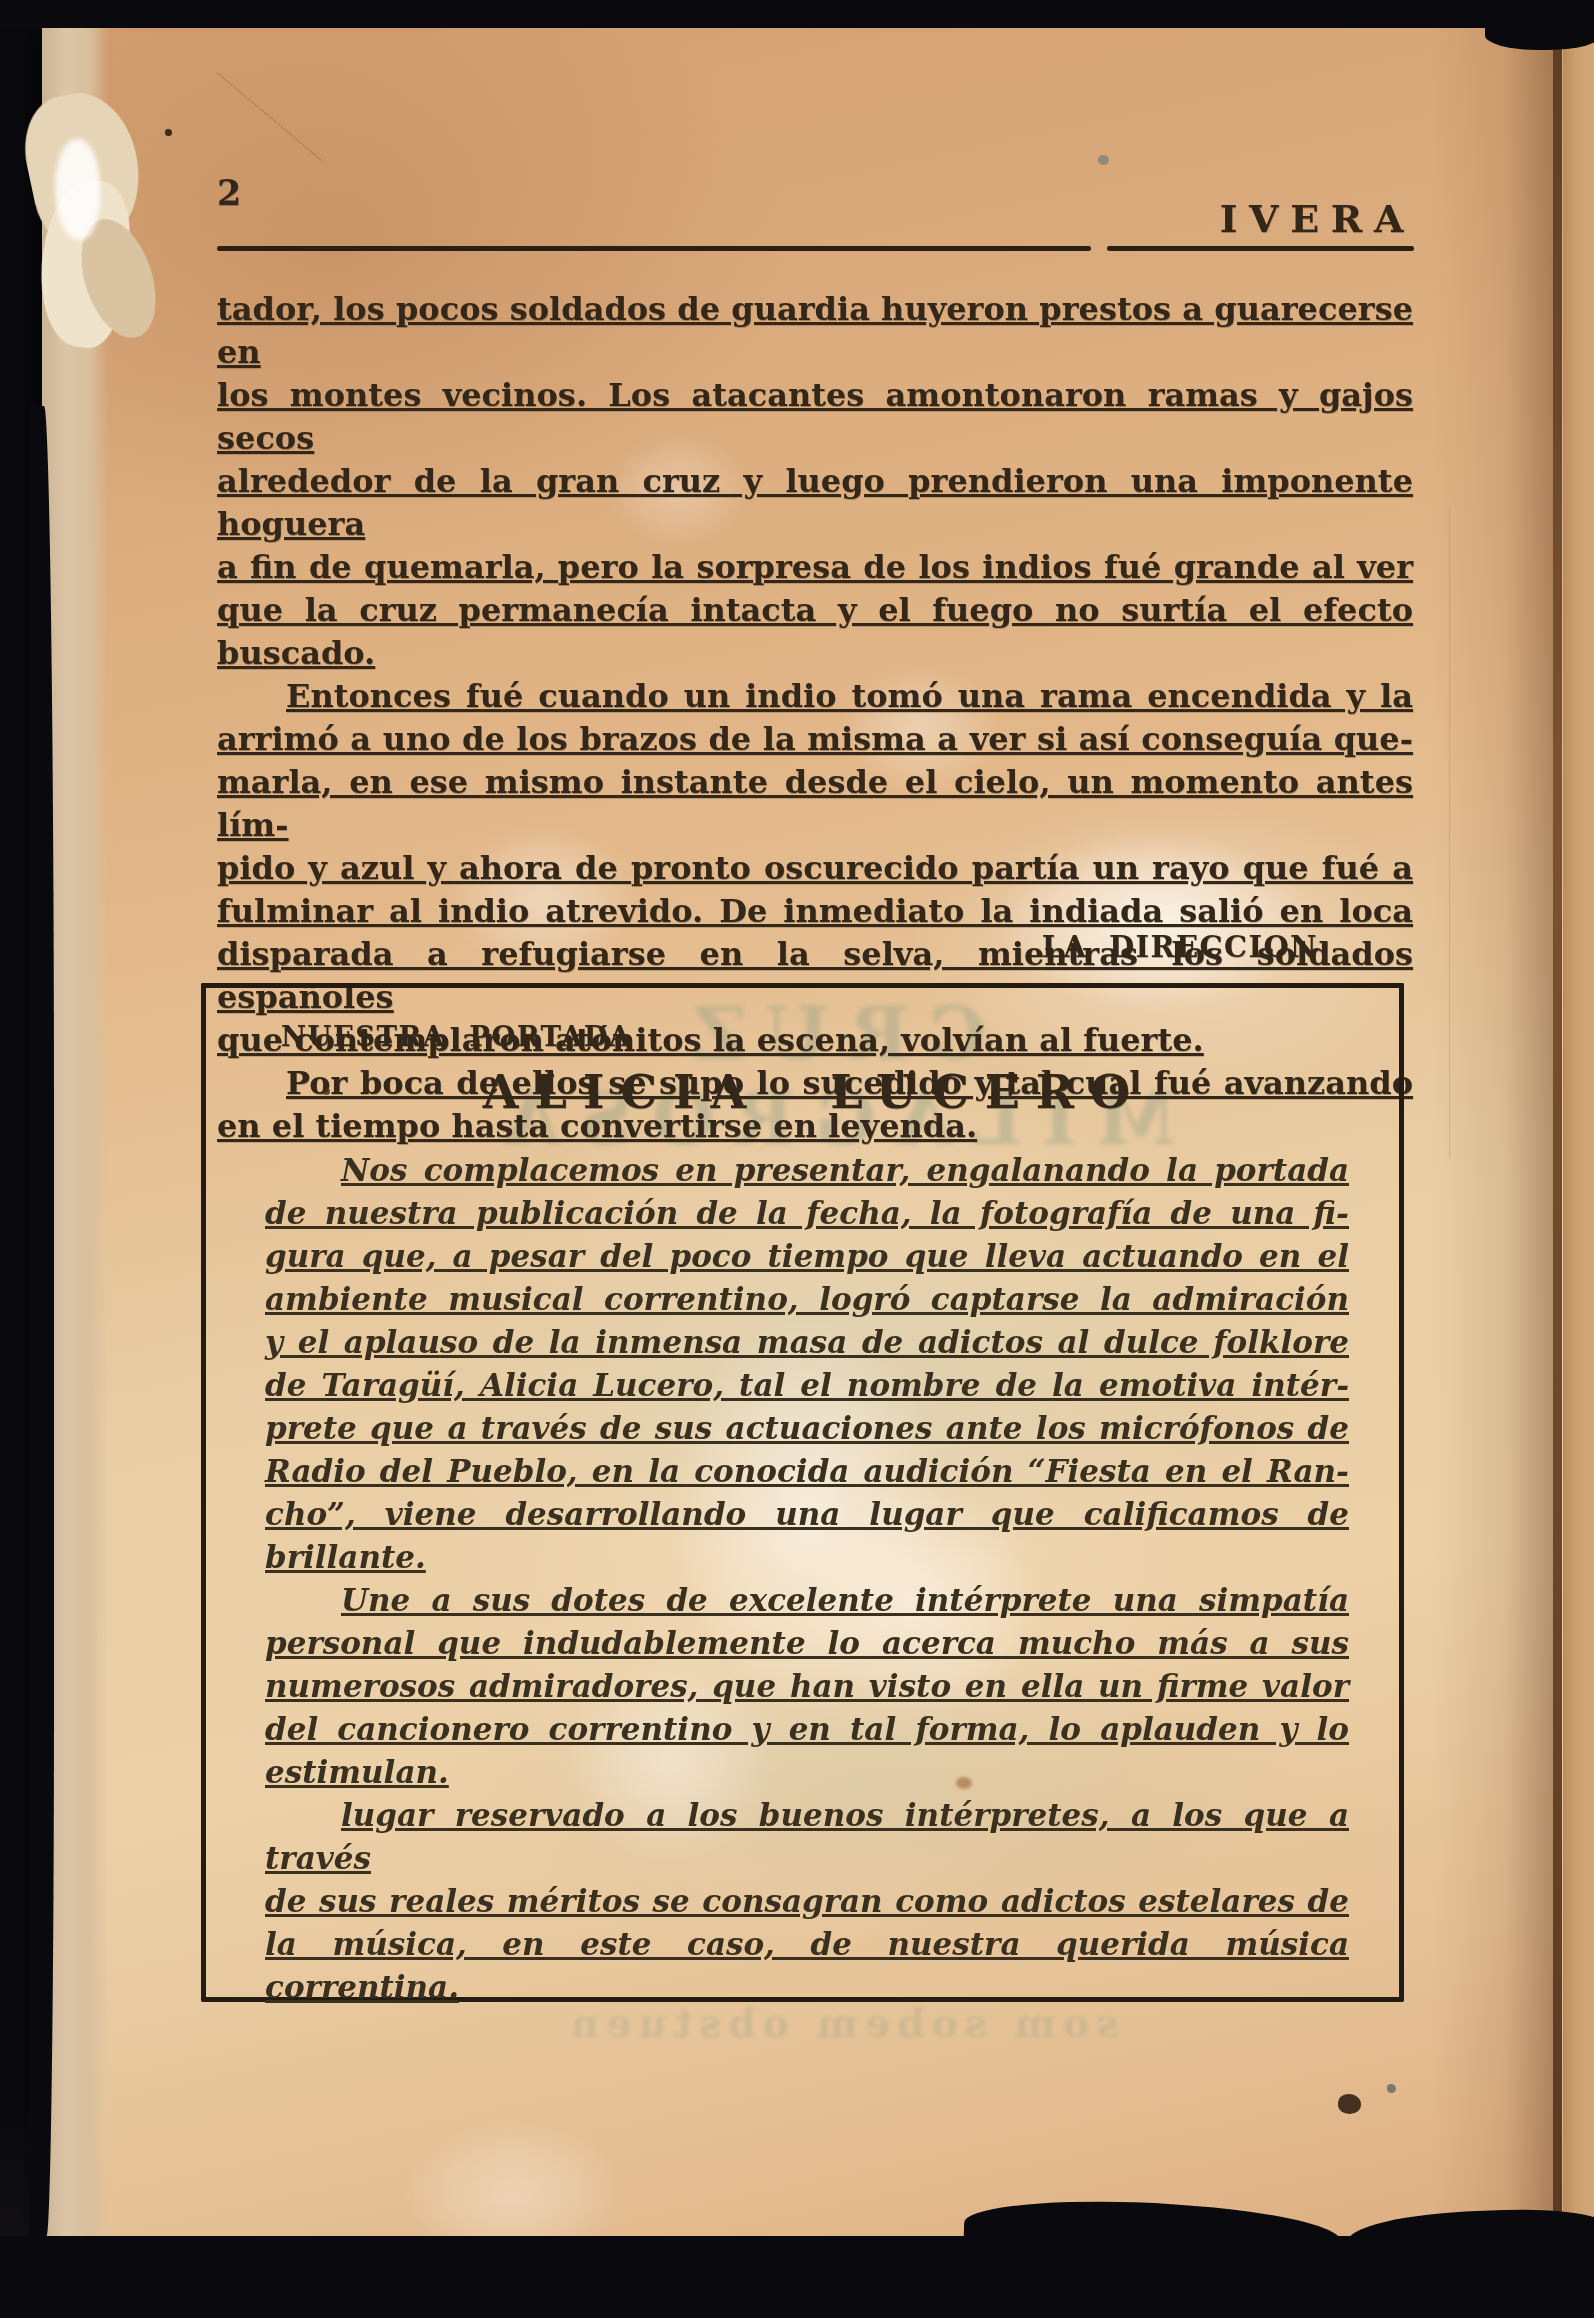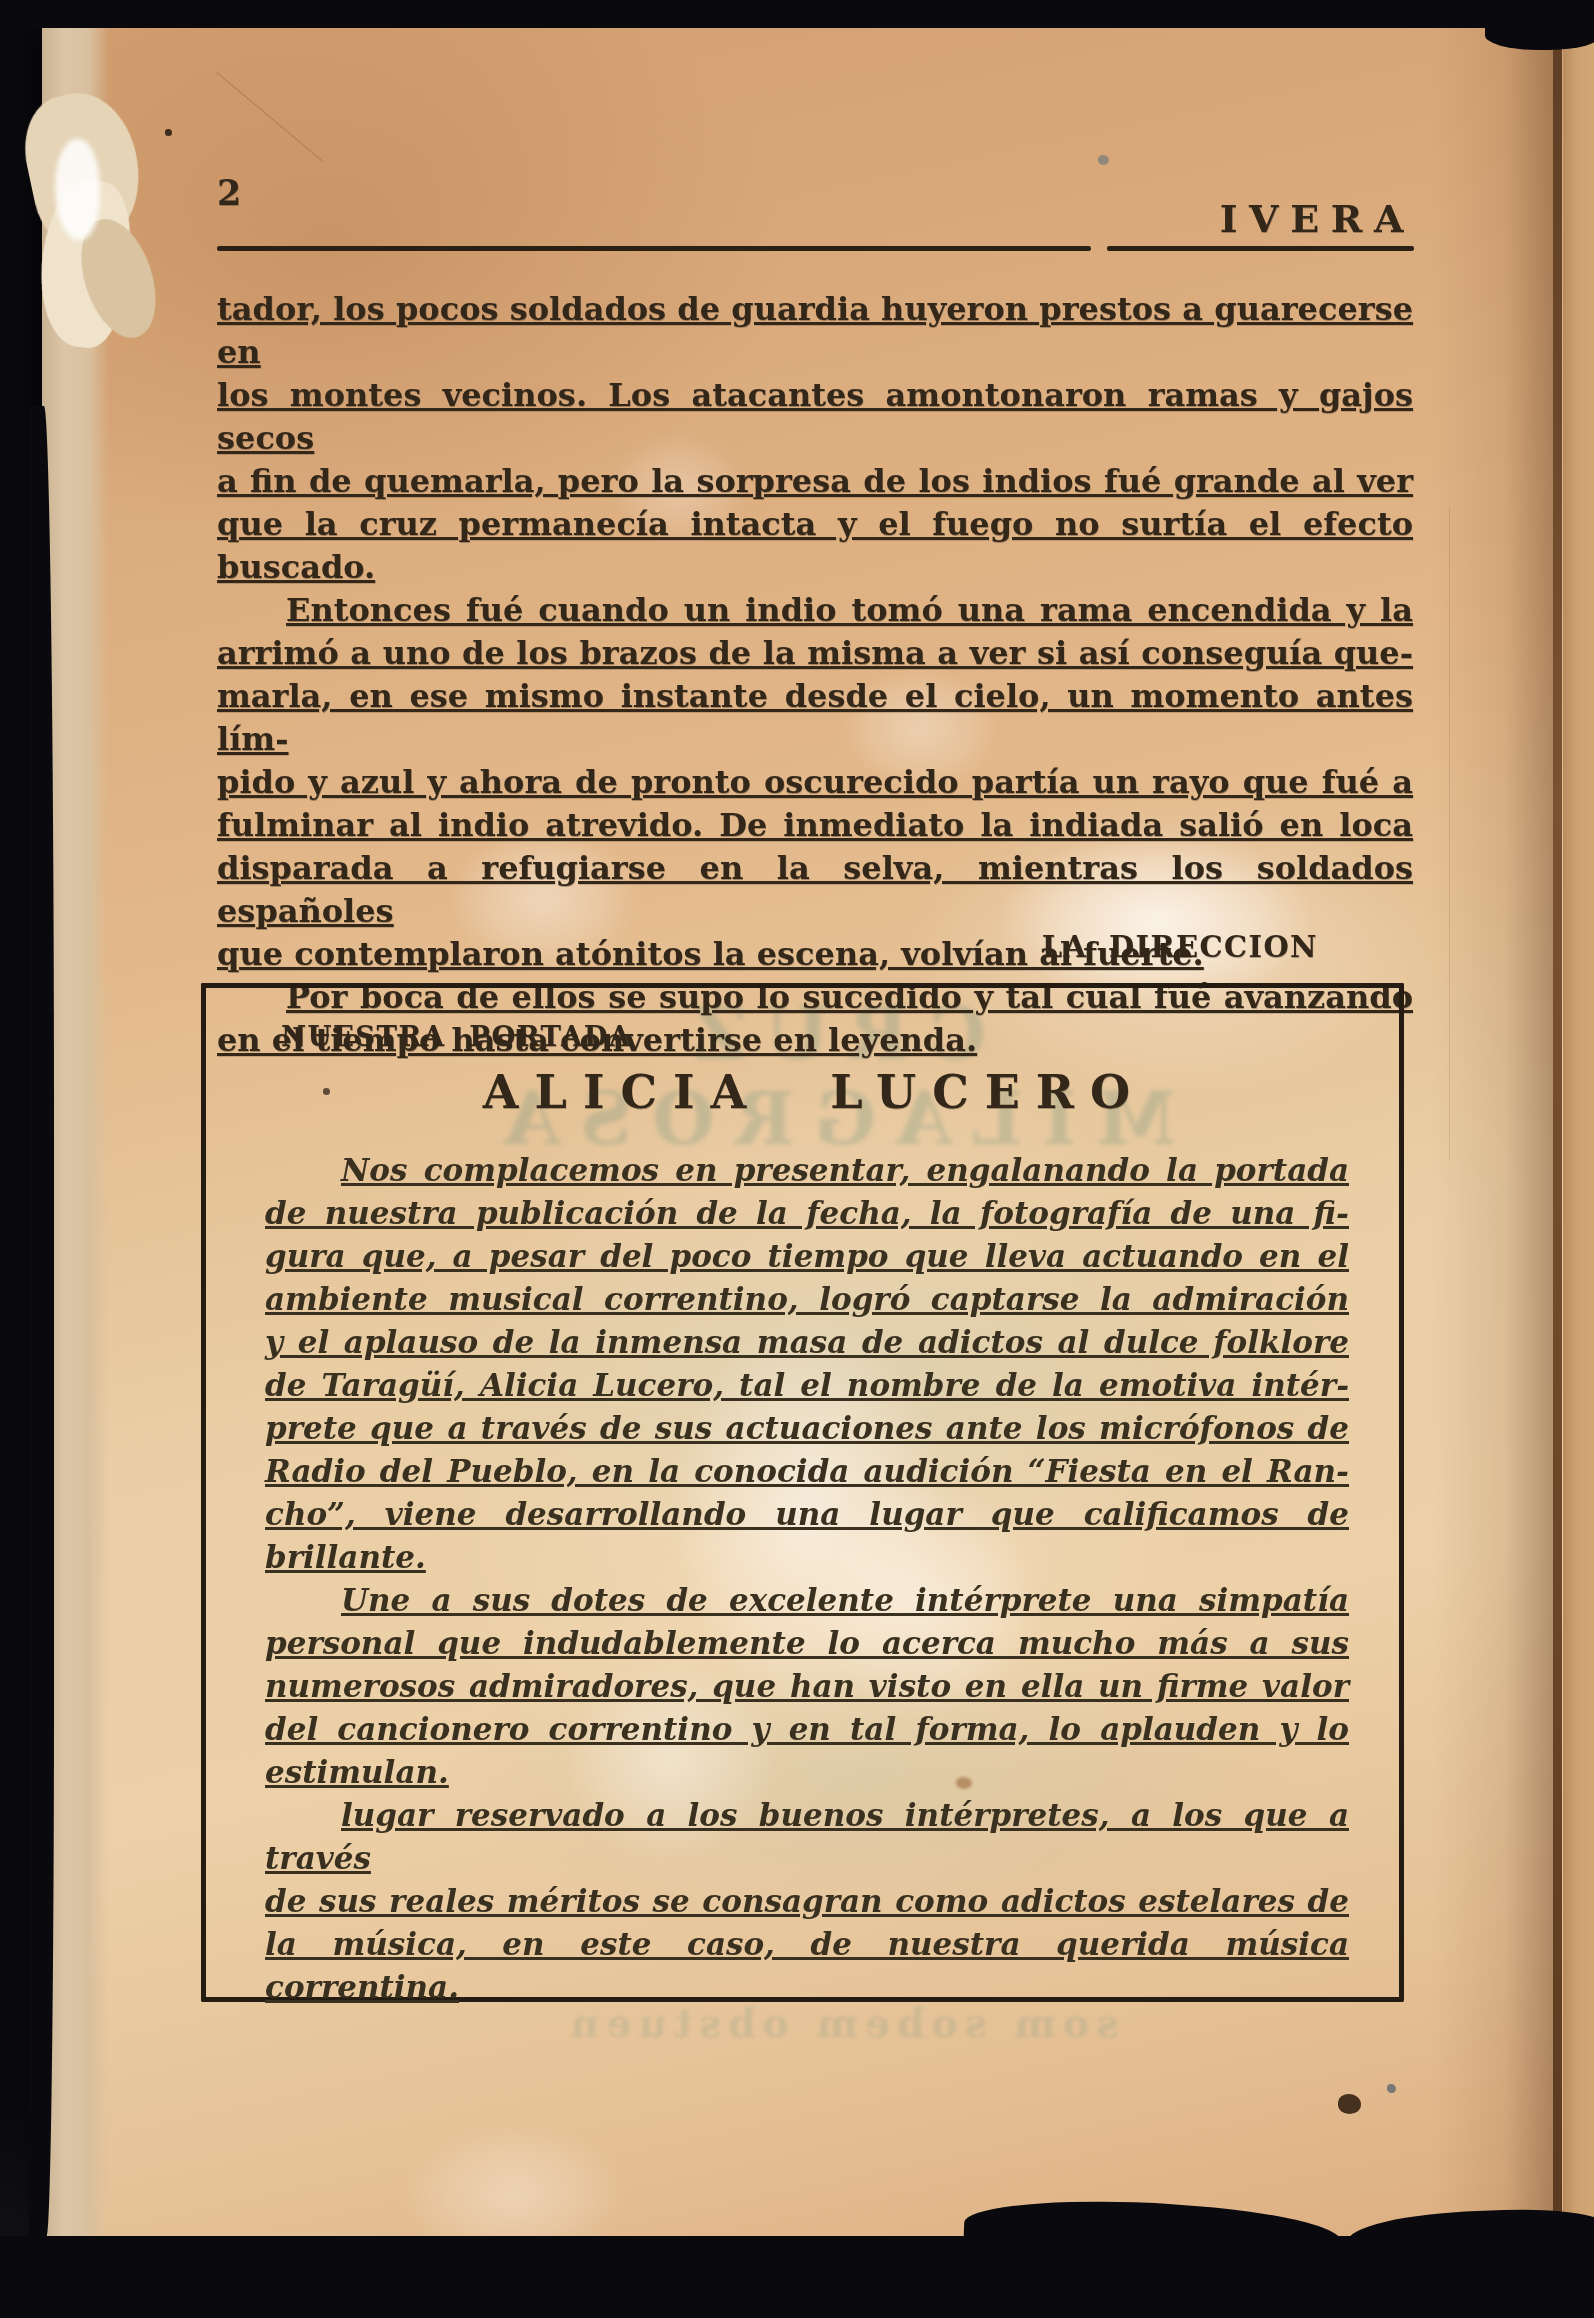--- a/index.html
+++ b/index.html
@@ -120,20 +120,21 @@
 
 <div class="pgnum ink">2</div>
 <div class="masthead ink">IVERA</div>
 <div class="rule r1"></div>
 <div class="rule r2"></div>
 
 <div class="article ink">
   <div class="para">
       <div class="line">tador, los pocos soldados de guardia huyeron prestos a guarecerse en</div>
       <div class="line">los montes vecinos. Los atacantes amontonaron ramas y gajos secos</div>
+      <div class="line">alrededor de la gran cruz y luego prendieron una imponente hoguera</div>
       <div class="line">a fin de quemarla, pero la sorpresa de los indios fué grande al ver</div>
       <div class="line last">que la cruz permanecía intacta y el fuego no surtía el efecto buscado.</div>
     </div>
   <div class="para indent">
       <div class="line">Entonces fué cuando un indio tomó una rama encendida y la</div>
       <div class="line">arrimó a uno de los brazos de la misma a ver si así conseguía que-</div>
       <div class="line">marla, en ese mismo instante desde el cielo, un momento antes lím-</div>
       <div class="line">pido y azul y ahora de pronto oscurecido partía un rayo que fué a</div>
       <div class="line">fulminar al indio atrevido. De inmediato la indiada salió en loca</div>
       <div class="line">disparada a refugiarse en la selva, mientras los soldados españoles</div>

